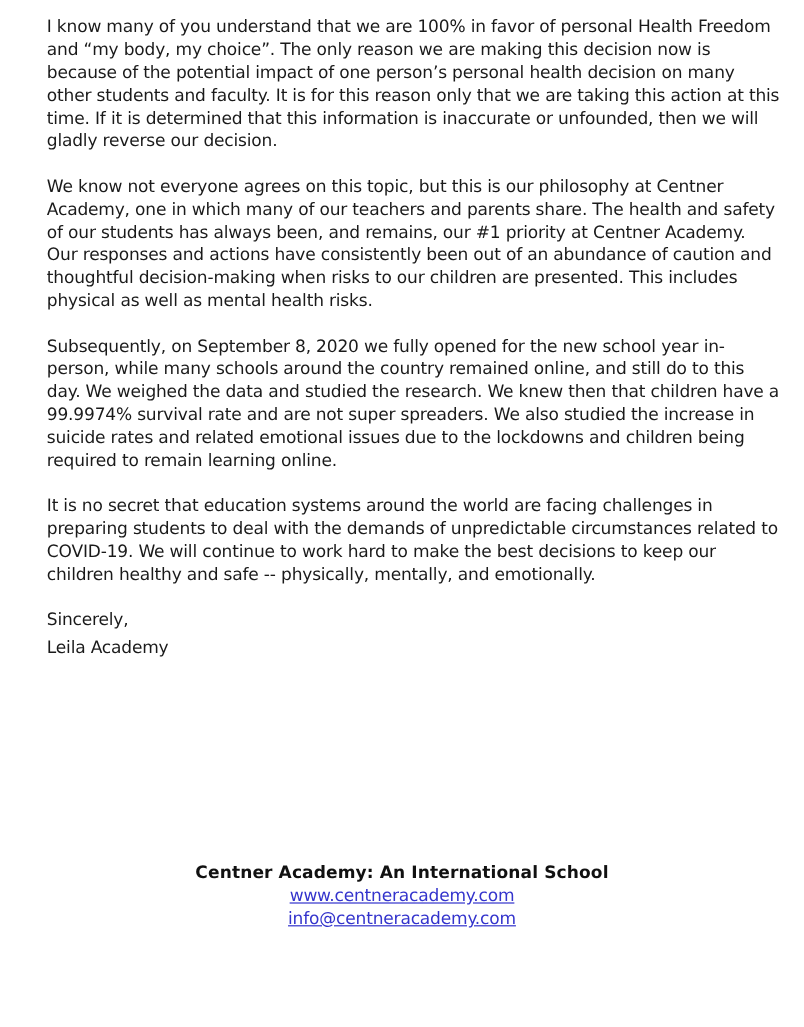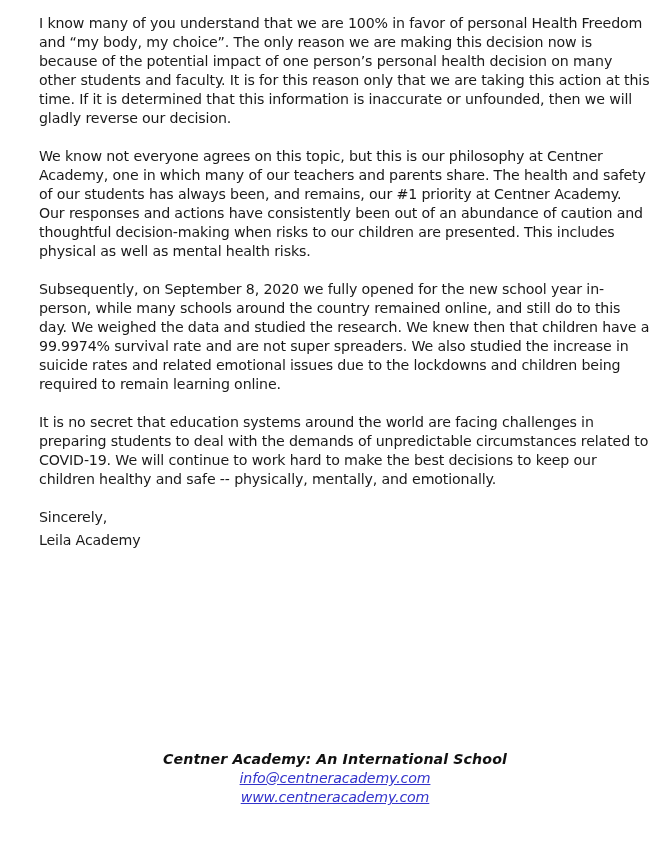--- a/index.html
+++ b/index.html
@@ -12,41 +12,40 @@
       font-family: "DejaVu Sans", sans-serif;
       font-size: 14.2px;
       line-height: 19px;
       color: #1a1a1a;
       letter-spacing: -0.15px;
     }
     p { margin: 0 0 19px 0; }
     .closing { margin-bottom: 4px; }
     .footer {
       position: absolute;
-      left: 0; right: 0; top: 750px;
+      left: 0; right: 0; top: 719px;
       text-align: center;
       font-family: "DejaVu Sans", sans-serif;
       font-size: 14.2px;
       line-height: 19px;
-      font-style: italic;
     }
     .footer .org { font-weight: bold; color: #111; letter-spacing: 0.1px; }
     .footer a { color: #3333cc; text-decoration: underline; display: inline-block; }
   </style>
 </head>
 <body>
 
 <div class="page">
   <div>
     <p>I know many of you understand that we are 100% in favor of personal Health Freedom and “my body, my choice”. The only reason we are making this decision now is because of the potential impact of one person’s personal health decision on many other students and faculty. It is for this reason only that we are taking this action at this time. If it is determined that this information is inaccurate or unfounded, then we will gladly reverse our decision.</p>
     <p>We know not everyone agrees on this topic, but this is our philosophy at Centner Academy, one in which many of our teachers and parents share. The health and safety of our students has always been, and remains, our #1 priority at Centner Academy. Our responses and actions have consistently been out of an abundance of caution and thoughtful decision-making when risks to our children are presented. This includes physical as well as mental health risks.</p>
     <p>Subsequently, on September 8, 2020 we fully opened for the new school year in-person, while many schools around the country remained online, and still do to this day. We weighed the data and studied the research. We knew then that children have a 99.9974% survival rate and are not super spreaders. We also studied the increase in suicide rates and related emotional issues due to the lockdowns and children being required to remain learning online.</p>
     <p>It is no secret that education systems around the world are facing challenges in preparing students to deal with the demands of unpredictable circumstances related to COVID-19. We will continue to work hard to make the best decisions to keep our children healthy and safe -- physically, mentally, and emotionally.</p>
     <p class="closing">Sincerely,</p>
     <p>Leila Academy</p>
   </div>
 
   <div class="footer">
     <div class="org">Centner Academy: An International School</div>
+    <div><a>www.centneracademy.com</a></div>
     <div><a>info@centneracademy.com</a></div>
-    <div><a>www.centneracademy.com</a></div>
   </div>
 </div>
 
 </body></html>

